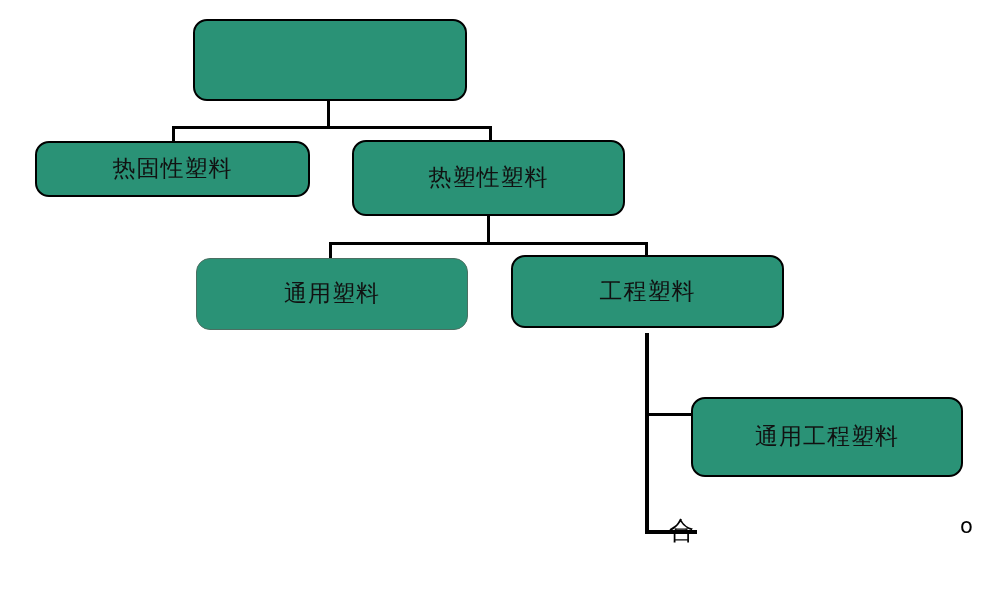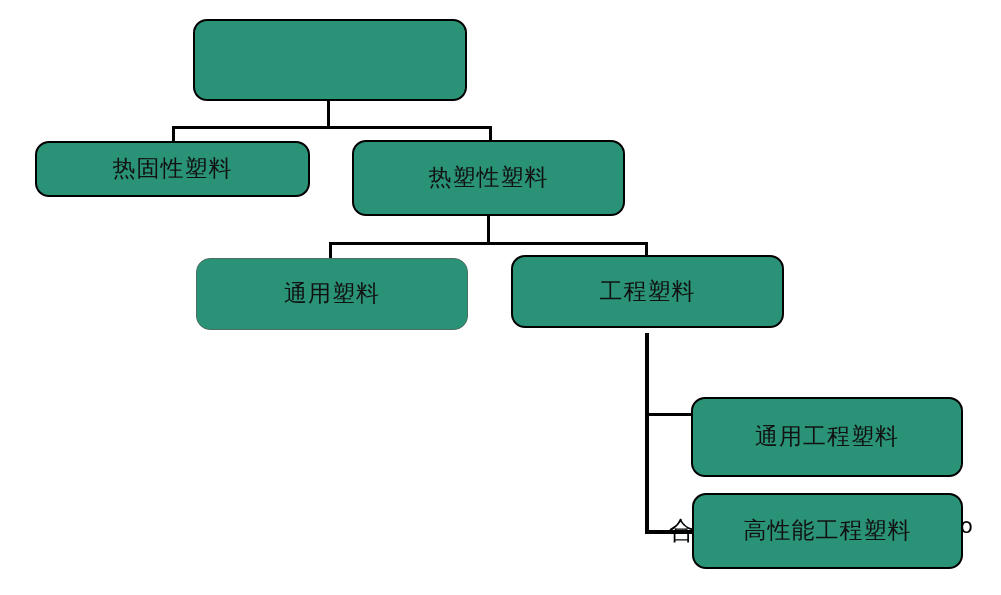--- a/index.html
+++ b/index.html
@@ -113,17 +113,14 @@
   </div>
 
   <div class="node" style="left:511px; top:248px; width:273px; height:73px;margin-top:7px;">
     <span class="label">工程塑料</span>
   </div>
 
   <div class="node" style="left:691px; top:397px; width:272px; height:80px;">
     <span class="label">通用工程塑料</span>
   </div>
 
-  <div class="node" style="left:692px; top:493px; width:271px; height:76px;">
-    <span class="label">高性能工程塑料</span>
-  </div>
 
 </div>
 
 </body></html>

